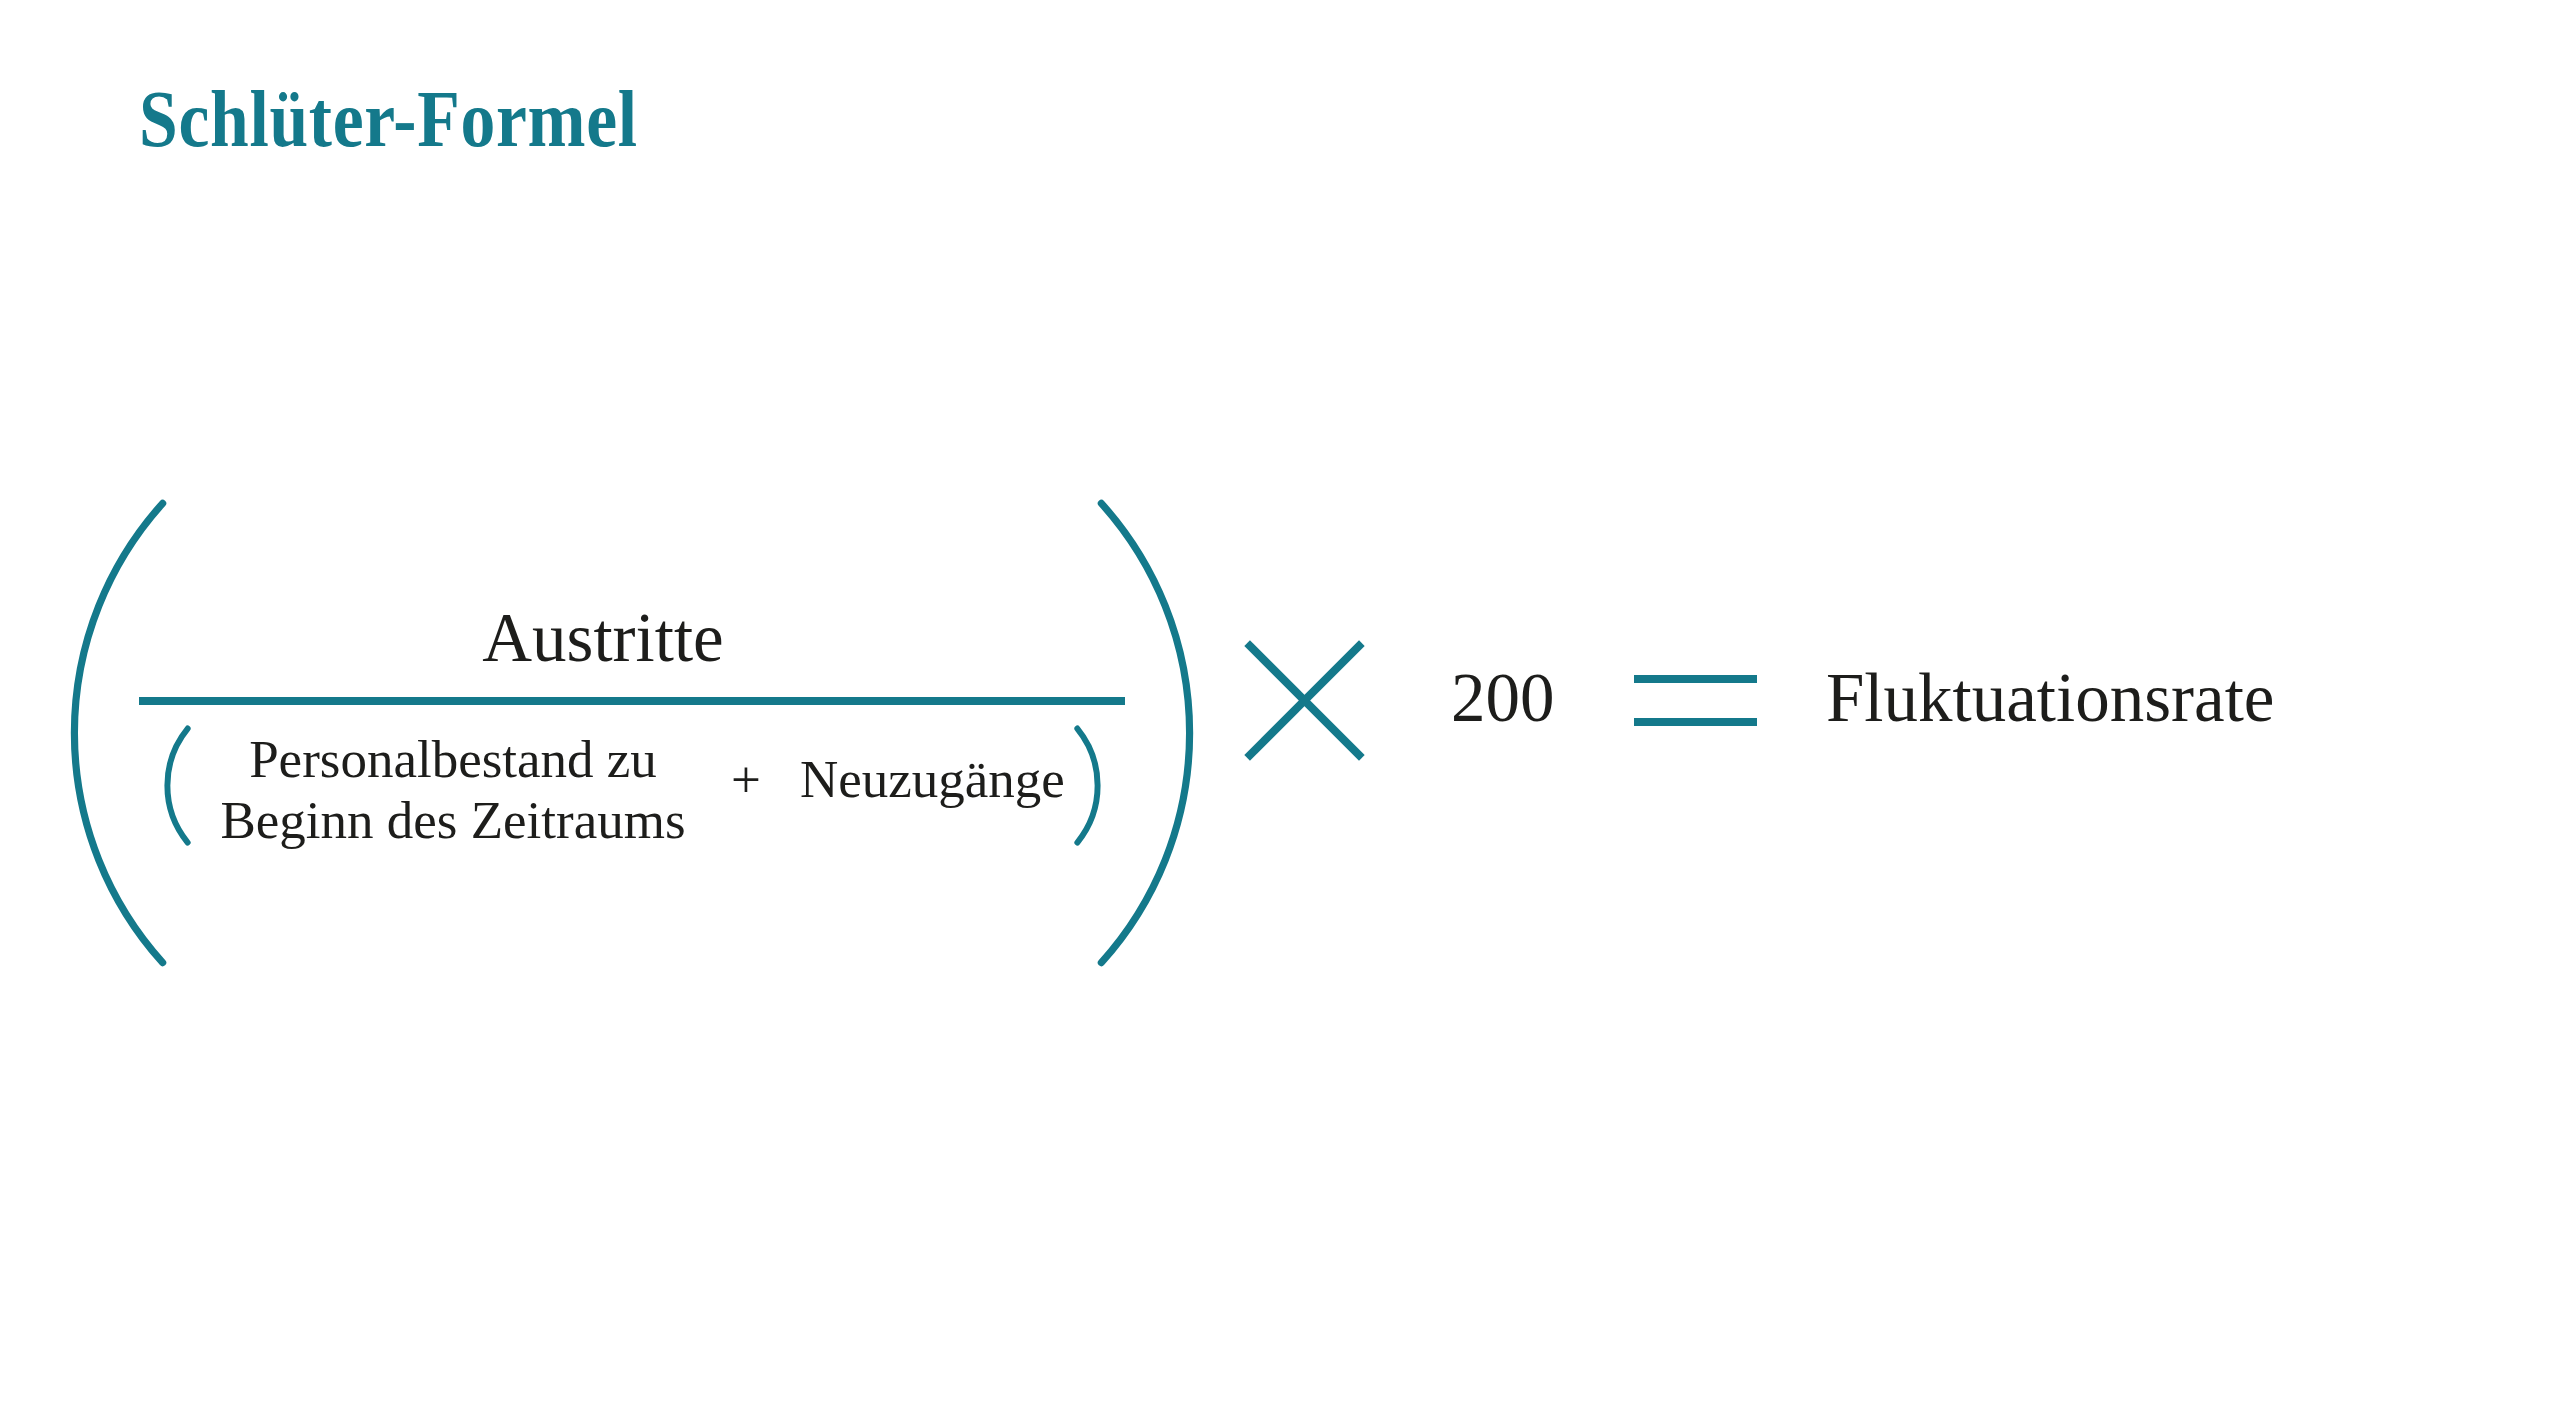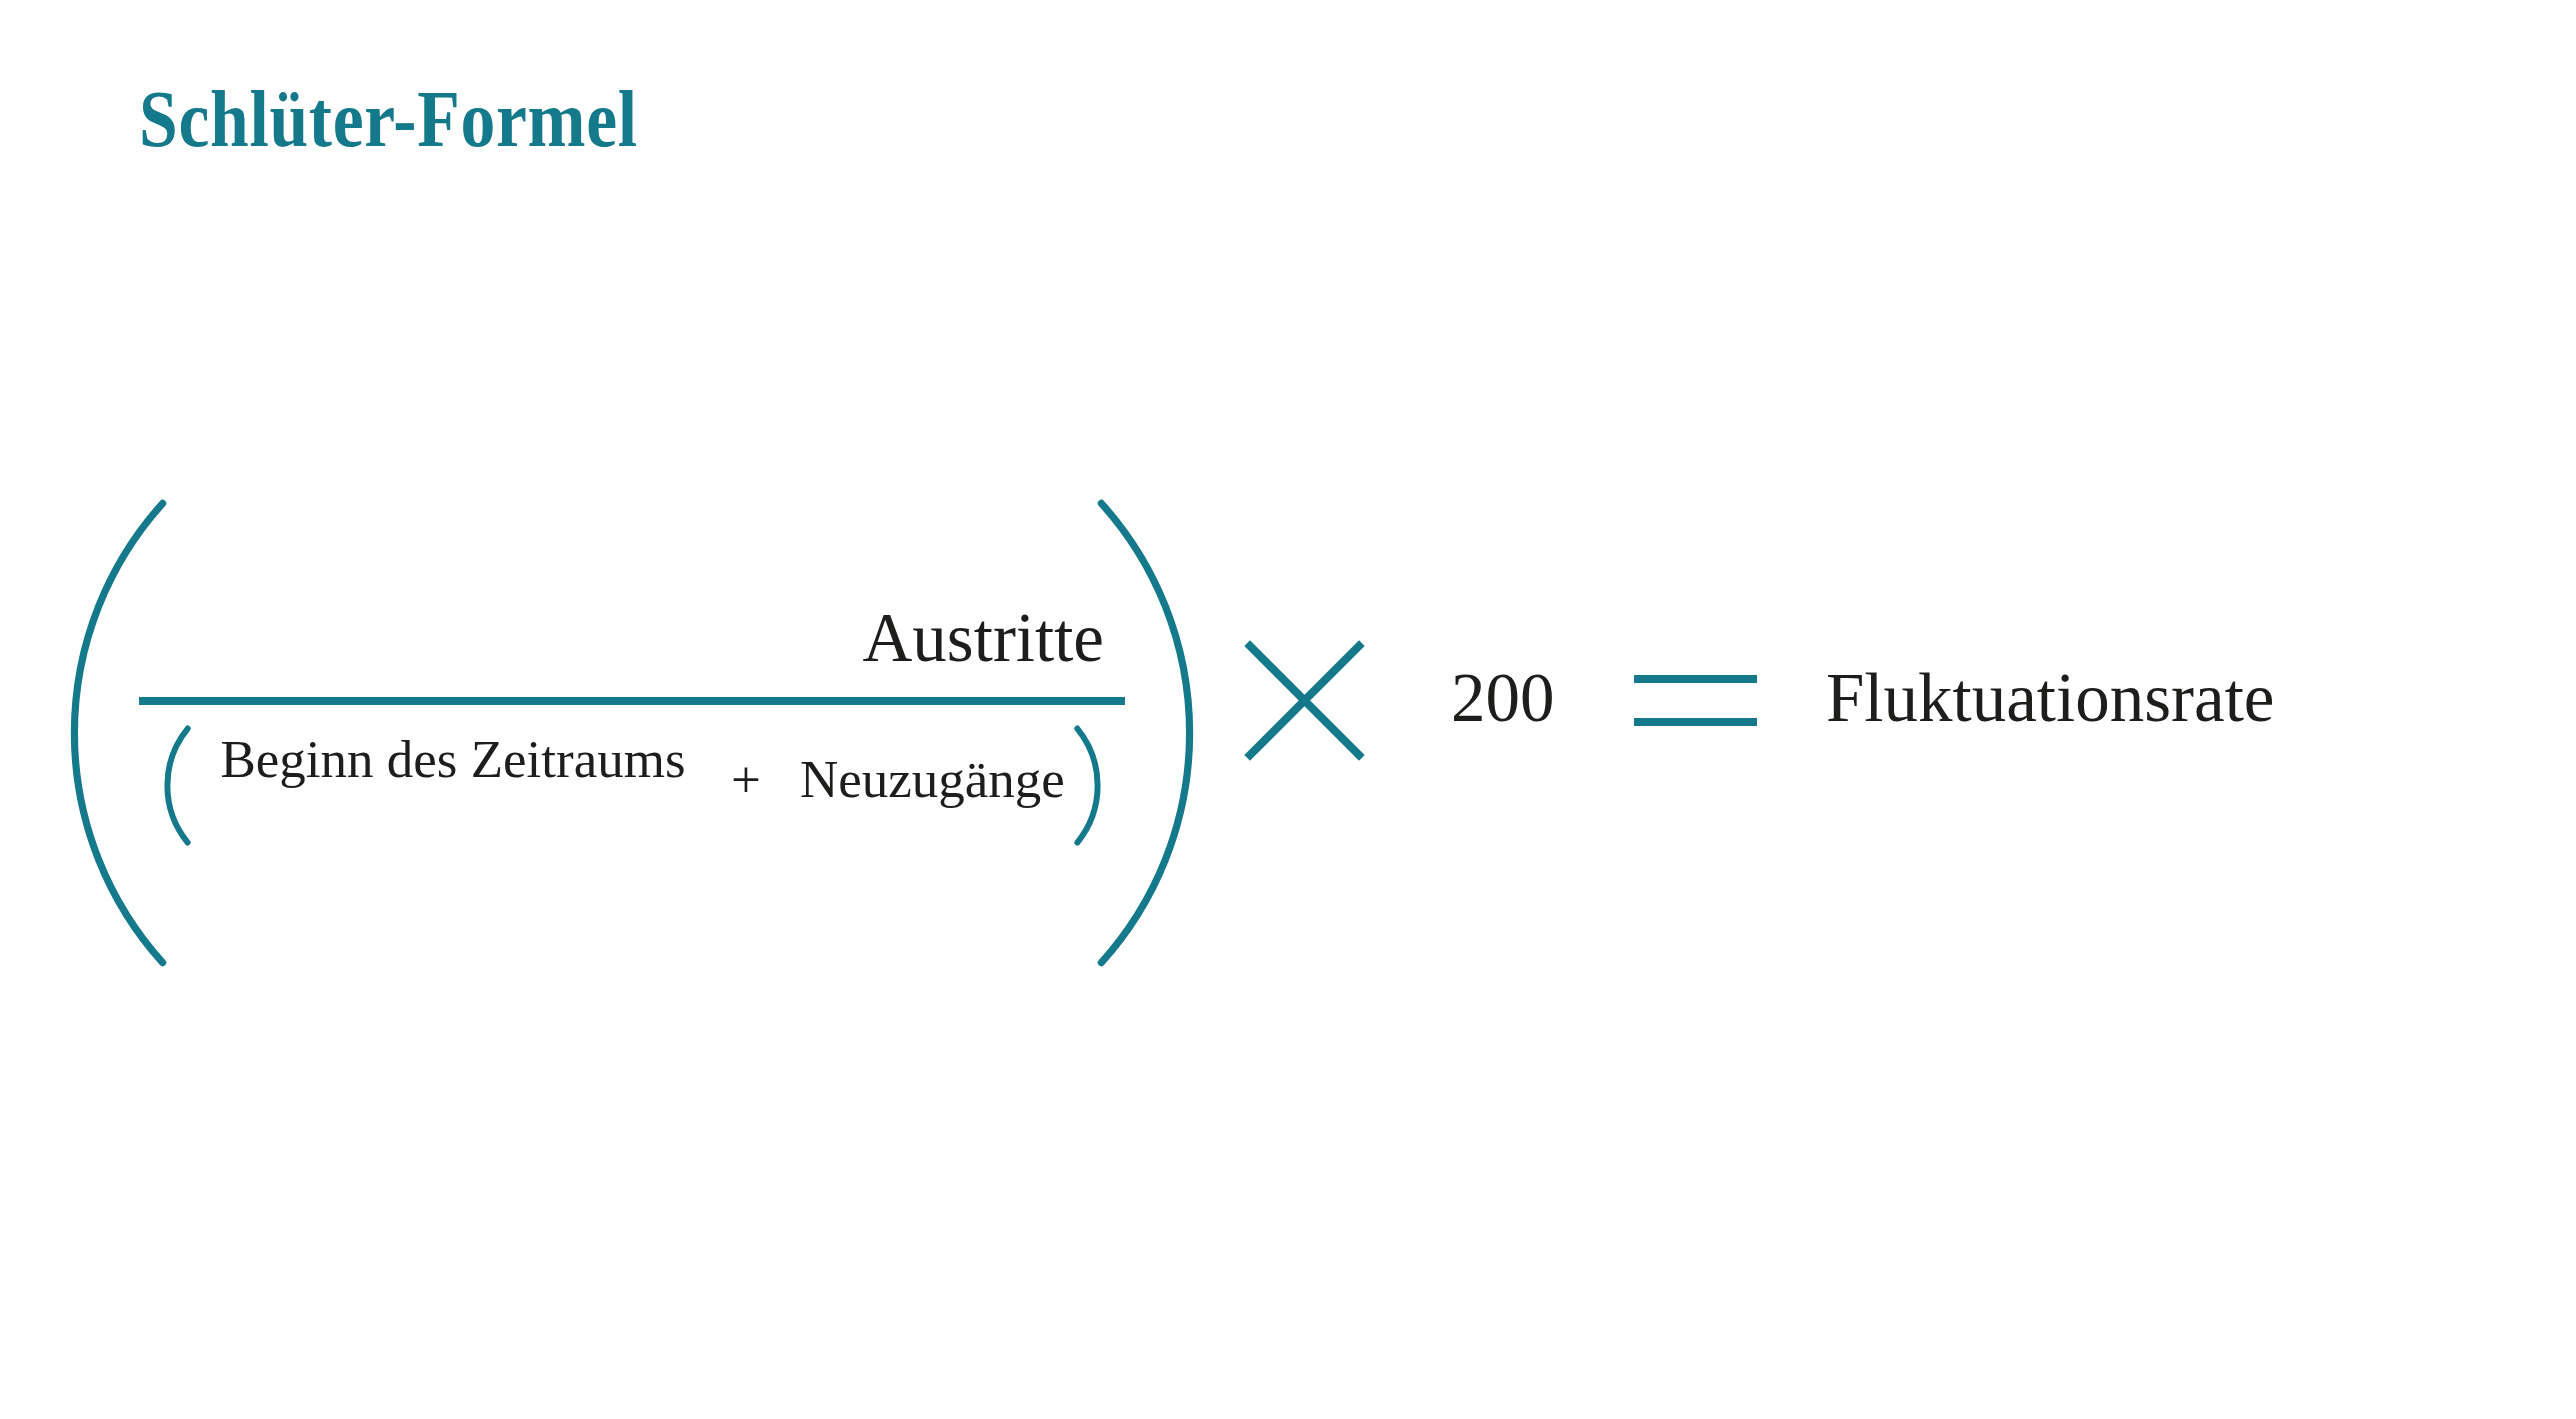--- a/index.html
+++ b/index.html
@@ -29,21 +29,21 @@
     white-space:nowrap;
     letter-spacing:0.8px;
   }
   
   .big-text{
     font-size:69px;line-height:80px;
     white-space:nowrap;
   }
   .numerator{
     left:102px;top:598px;width:1002px;
-    text-align:right;
+    text-align:center;
   }
   .hundred{left:1451px;top:658px;}
   .result{left:1826px;top:658px;}
   .small-text{
     font-size:53px;line-height:61px;
     white-space:nowrap;
   }
   .den-term1{
     left:190px;top:729px;width:526px;
     text-align:center;
@@ -91,20 +91,21 @@
 
     <div class="abs big-text numerator">Austritte</div>
 
     <div class="abs fraction-bar"></div>
 
     <svg class="abs paren" style="left:156px;top:722px;" width="38" height="127" viewBox="0 0 48 160">
       <path class="stroke" stroke-width="7.5" d="M 40 8 A 114 114 0 0 0 40 152"></path>
     </svg>
 
     <div class="abs small-text den-term1">
+      <div>Personalbestand zu</div>
       <div>Beginn des Zeitraums</div>
     </div>
 
     <div class="abs small-text plus">+</div>
 
     <div class="abs small-text den-term2">Neuzugänge</div>
 
     <svg class="abs paren" style="left:1071px;top:722px;" width="38" height="127" viewBox="0 0 48 160">
       <path class="stroke" stroke-width="7.5" d="M 8 8 A 114 114 0 0 1 8 152"></path>
     </svg>

